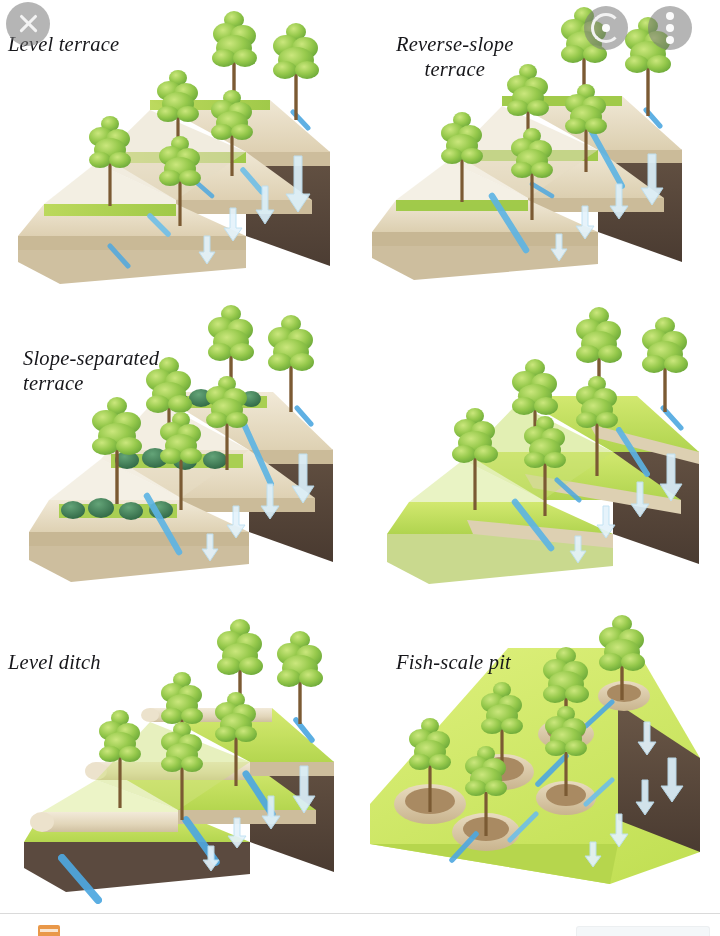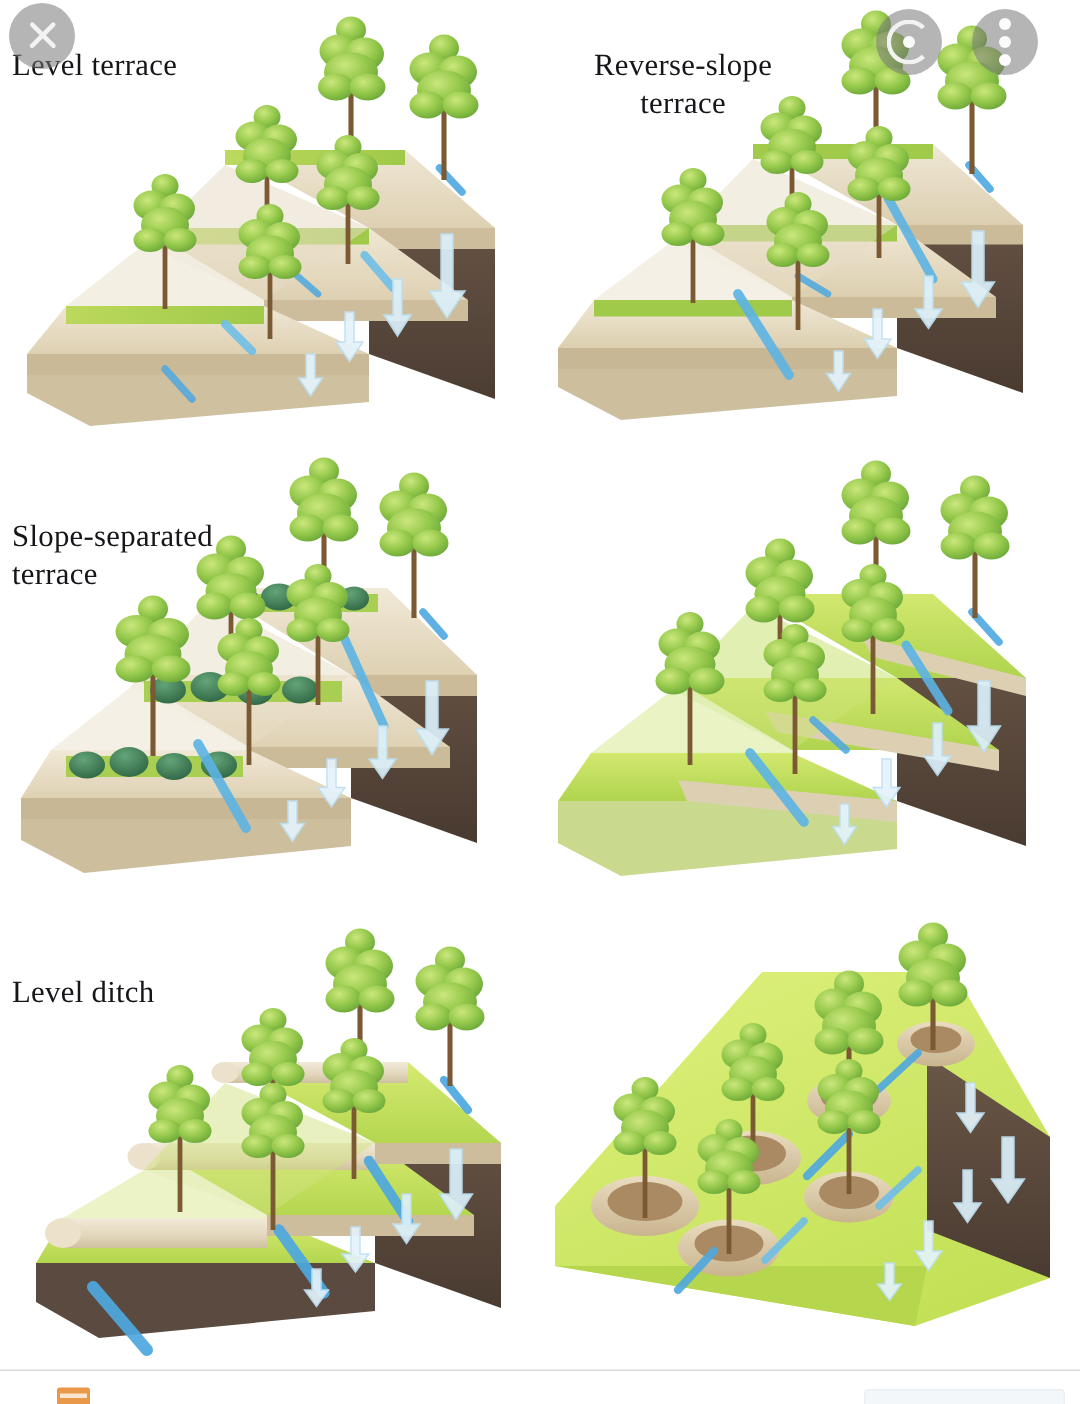--- a/index.html
+++ b/index.html
@@ -27,24 +27,24 @@
   .x-bar.b{transform:rotate(-45deg);}
   .dot{width:8px;height:8px;border-radius:50%;background:#fbfbfb;}
   .kebab{display:flex;flex-direction:column;gap:4px;align-items:center;}
   .ring{
     position:relative;width:24px;height:24px;border-radius:50%;
     border:3px solid #f2f2f2;border-right-color:transparent;
   }
   .ring .dot{position:absolute;left:50%;top:50%;transform:translate(-50%,-50%);}
 
   
-  .grid{position:absolute;left:0;top:0;width:720px;height:912px;}
+  .grid{position:absolute;left:0;top:0;width:720px;height:912px;font-style:italic;}
   .fig{position:absolute;width:360px;height:304px;}
   .fig.c0{left:0;} .fig.c1{left:360px;}
-  .fig.r0{top:0;} .fig.r1{top:304px;} .fig.r2{top:608px;}
+  .fig.r0{top:0;} .fig.r1{top:304px;margin-left:15px;} .fig.r2{top:608px;}
 
   .cap{
     position:absolute;left:8px;top:32px;
     font-size:20.5px;line-height:25px;color:#16161a;
     letter-spacing:.2px;white-space:pre-line;z-index:12;
   }
   .fig.c1 .cap{left:36px;text-align:center;}
   .fig.r1 .cap,.fig.r2 .cap{top:42px;}
 
   .scene{position:absolute;left:0;top:0;width:360px;height:304px;}
@@ -642,20 +642,21 @@
                 <ellipse cx="0" cy="31" rx="16" ry="12" fill="url(#folE)"></ellipse>
               <ellipse cx="-10" cy="40" rx="11" ry="8" fill="url(#folE)"></ellipse>
                 <ellipse cx="10" cy="40" rx="11" ry="8" fill="url(#folE)"></ellipse>
               </g>
           </g>
         </svg>
       </div>
     </div>
 
     <div class="fig r2 c1">
+      <div class="cap">Fish-scale pit</div>
       <div class="scene">
         <svg width="360" height="304" viewBox="0 0 360 304">
           <defs>
             <linearGradient id="grassF" x1="0.2" y1="0" x2="0.8" y2="1">
               <stop offset="0" stop-color="#dcef7a"></stop>
                 <stop offset="1" stop-color="#c2e055"></stop>
             </linearGradient>
             <linearGradient id="cutF" x1="0" y1="0" x2="0" y2="1">
               <stop offset="0" stop-color="#6a5747"></stop>
                 <stop offset="1" stop-color="#4a3b31"></stop>

